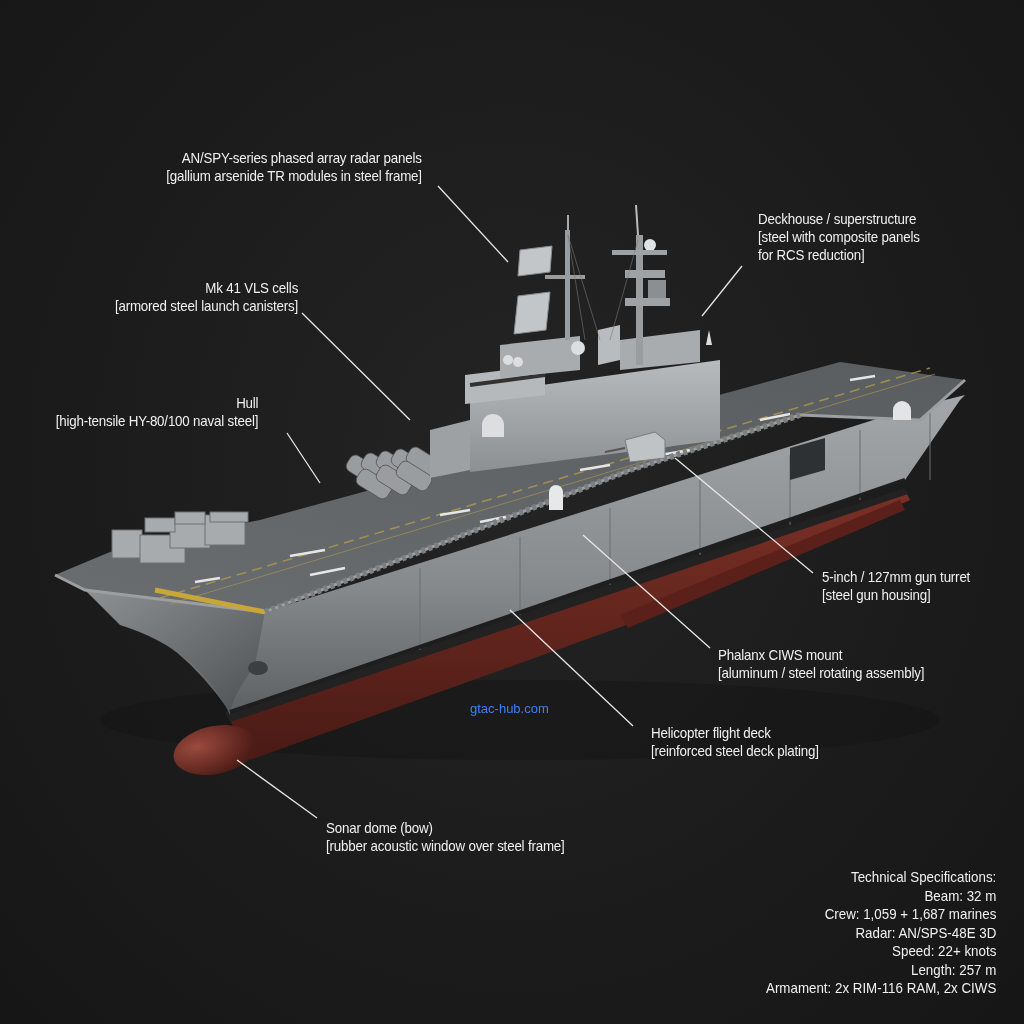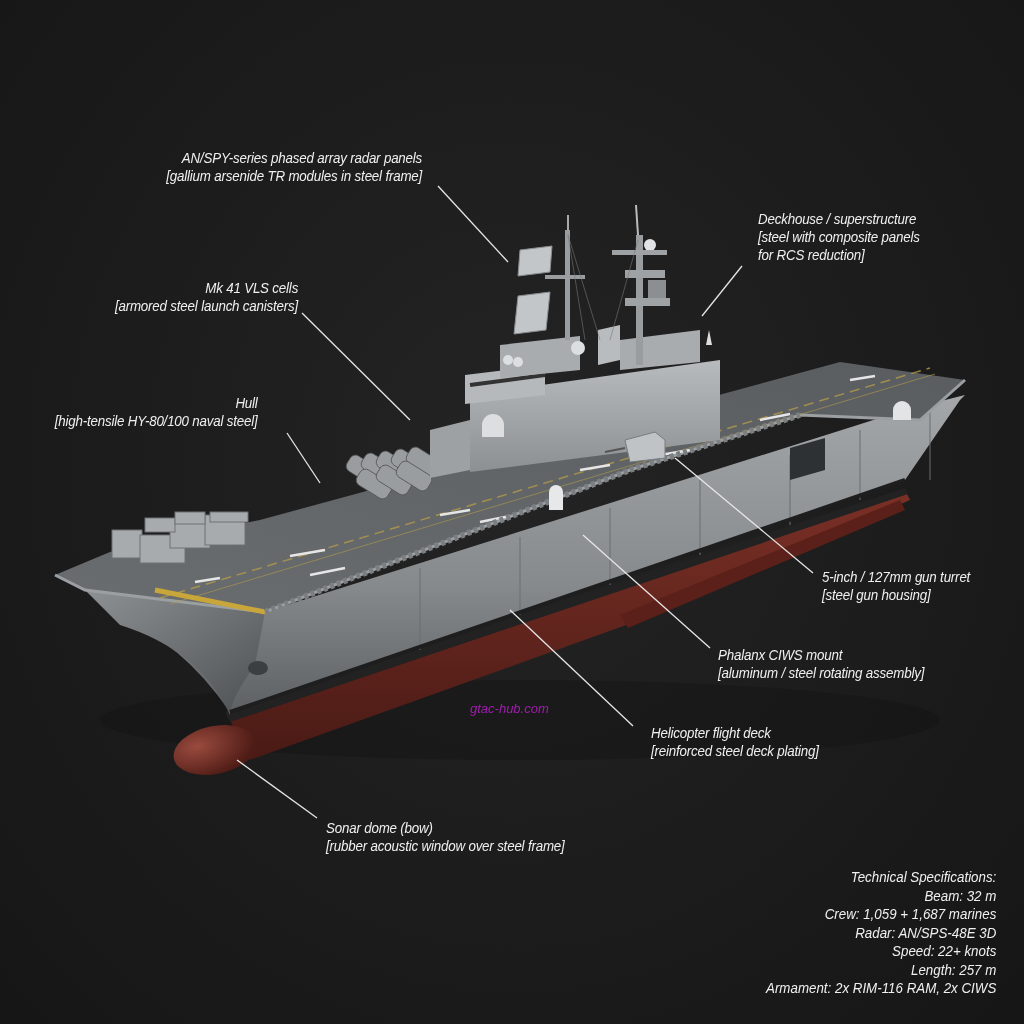--- a/index.html
+++ b/index.html
@@ -2,36 +2,36 @@
 <html><head>
 <meta charset="utf-8">
 <style>
   html, body { margin:0; padding:0; }
   body {
     width:1024px; height:1024px; overflow:hidden;
     background: radial-gradient(ellipse at 50% 45%, #242424 0%, #1c1c1c 55%, #161616 100%);
     font-family: "Liberation Sans", "DejaVu Sans", sans-serif;
     color:#f2f2f2; position:relative;
   }
-  #stage { position:absolute; left:0; top:0; width:1024px; height:1024px;font-style:italic; }
+  #stage { position:absolute; left:0; top:0; width:1024px; height:1024px; }
   .label {
     position:absolute; font-size:14.5px; line-height:18px; color:#f0f0f0;
     letter-spacing:-0.2px; white-space:nowrap;
     transform: scaleX(0.92); transform-origin: left top;
   }
   .label.right { text-align:right; transform-origin: right top; }
   .label span { display:block; }
   .specs {
     position:absolute; right:28px; top:868px; text-align:right;
     font-size:14.5px; line-height:18.5px; color:#f0f0f0;
     transform: scaleX(0.92); transform-origin: right top;
   }
   .specs span { display:block; }
   .watermark {
-    position:absolute; left:470px; top:701px; font-size:13px; color:#a21caf;
+    position:absolute; left:470px; top:701px; font-size:13px; color:#3b82f6;
   }
 </style>
 </head>
 <body>
 
 <div id="stage">
 
   <svg width="1024" height="1024" viewBox="0 0 1024 1024" style="position:absolute;left:0;top:0">
     <defs>
       <linearGradient id="hullSide" x1="0" y1="0" x2="0" y2="1">

